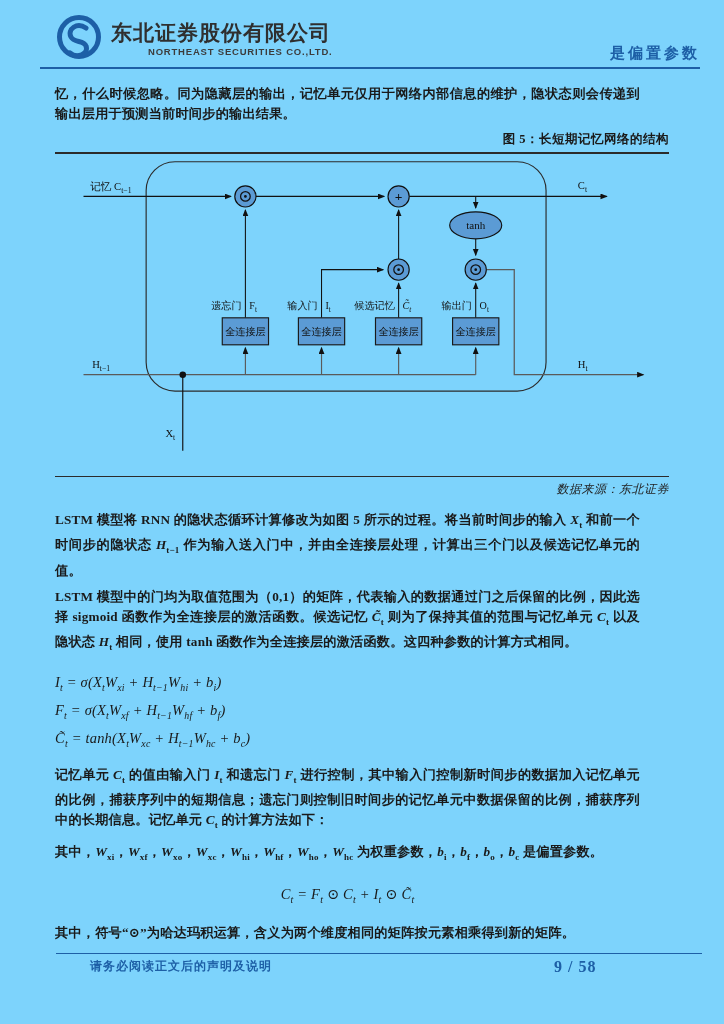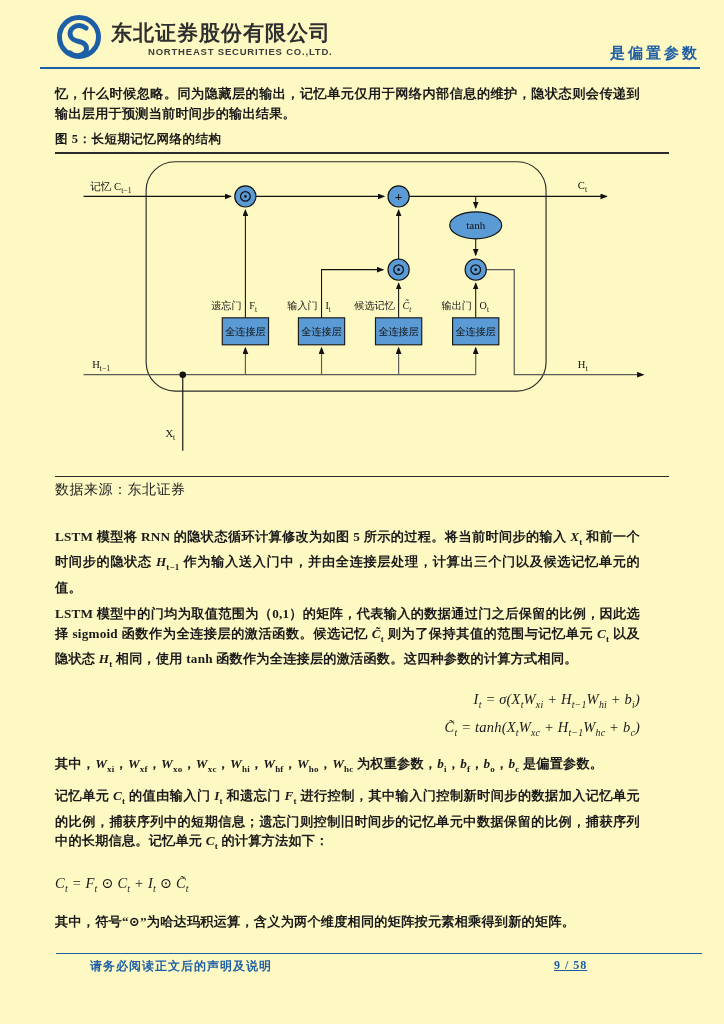--- a/index.html
+++ b/index.html
@@ -1,50 +1,50 @@
 <!DOCTYPE html>
 <html><head>
 <meta charset="utf-8">
 <style>
   * { margin:0; padding:0; box-sizing:border-box; }
   html,body { background:#e8e8e8; }
   .page {
     position:relative; width:724px; height:1024px; margin:0 auto;
-    background:#fef9c3; overflow:hidden;
+    background:#7dd3fc; overflow:hidden;
     font-family:"Liberation Serif","DejaVu Serif",serif; color:#1a1a1a;
   }
   
   .header { position:absolute; left:40px; right:24px; top:14px; }
   .header-row { display:flex; justify-content:space-between; align-items:flex-end; padding:0 0 3px 16px; }
   .brand { display:flex; align-items:center; gap:9px; }
   .brand-text .cn { font-family:"Liberation Sans","DejaVu Sans",sans-serif; font-weight:bold; font-size:21px; letter-spacing:1px; color:#2f2f2f; line-height:1.1; }
   .brand-text .en { font-family:"Liberation Sans","DejaVu Sans",sans-serif; font-weight:bold; font-size:9.5px; letter-spacing:0.8px; color:#3c3c3c; margin-top:2px;padding-left:37px; }
   .section-title { color:#1d5fa6; font-weight:bold; font-size:15px; letter-spacing:3px; padding-bottom:1px; }
   .header-rule { height:2px; background:#1d5fa6; }
   
   .content { position:absolute; left:55px; top:84px; width:585px; }
   .para { font-size:13.2px; line-height:19.6px; text-align:justify; letter-spacing:0.2px;font-weight:bold; }
   .para + .para { margin-top:7px; }
   .para i { font-style:italic; }
   sub { font-size:0.68em; }
   
-  .figure { margin-top:5px; width:614px; }
+  .figure { margin-top:5px; width:614px;text-align:right; }
   .figure-title { font-size:12.5px; font-weight:bold; letter-spacing:0.5px; padding:3px 0 4px 0; border-bottom:2px solid #2b2b2b; }
   .figure-canvas { width:614px; }
-  .figure-source { border-top:1.5px solid #2b2b2b; font-size:14px; padding-top:4px; color:#222; letter-spacing:0.5px; }
-  .after-figure { margin-top:28px; }
+  .figure-source { border-top:1.5px solid #2b2b2b; font-size:12px; font-style:italic; padding-top:4px; color:#222; letter-spacing:0.5px; }
+  .after-figure { margin-top:12px; }
   
-  .eq-block { margin:14px 0 10px 0; text-align:right; }
+  .eq-block { margin:14px 0 10px 0; text-align:left; }
   .eq { font-style:italic; font-size:14.5px; line-height:23px; letter-spacing:0.2px; }
-  .eq-single { margin:16px 0 12px 0; }
+  .eq-single { margin:16px 0 12px 0; text-align:center; }
   
   .footer { position:absolute; left:56px; right:22px; top:953px; border-top:1.5px solid #1d5fa6; padding-top:4px; }
   .footer-inner { position:relative; height:18px; }
   .disclaimer { position:absolute; left:34px; top:0; color:#1d5fa6; font-weight:bold; font-size:12px; letter-spacing:1px; }
-  .page-num { position:absolute; left:498px; top:0; color:#1d5fa6; font-weight:bold; font-size:12px; letter-spacing:1px;text-decoration:underline; }
+  .page-num { position:absolute; left:498px; top:0; color:#1d5fa6; font-weight:bold; font-size:16px; letter-spacing:1px; }
   
   svg text { font-family:"Liberation Serif","DejaVu Serif",serif; fill:#111; }
 </style>
 </head>
 <body>
 
 <div class="page">
 
   <div class="header">
     <div class="header-row">
@@ -165,25 +165,26 @@
       </div>
 
       <div class="figure-source">数据来源：东北证券</div>
     </div>
 
     <div class="para after-figure">LSTM 模型将 RNN 的隐状态循环计算修改为如图 5 所示的过程。将当前时间步的输入 <i>X</i><sub>t</sub> 和前一个时间步的隐状态 <i>H</i><sub>t−1</sub> 作为输入送入门中，并由全连接层处理，计算出三个门以及候选记忆单元的值。</div>
     <div class="para">LSTM 模型中的门均为取值范围为（0,1）的矩阵，代表输入的数据通过门之后保留的比例，因此选择 sigmoid 函数作为全连接层的激活函数。候选记忆 <i>C̃</i><sub>t</sub> 则为了保持其值的范围与记忆单元 <i>C</i><sub>t</sub> 以及隐状态 <i>H</i><sub>t</sub> 相同，使用 tanh 函数作为全连接层的激活函数。这四种参数的计算方式相同。</div>
 
     <div class="eq-block">
       <div class="eq"><i>I</i><sub>t</sub> = σ(<i>X</i><sub>t</sub><i>W</i><sub>xi</sub> + <i>H</i><sub>t−1</sub><i>W</i><sub>hi</sub> + <i>b</i><sub>i</sub>)</div>
+      <div class="eq"><i>F</i><sub>t</sub> = σ(<i>X</i><sub>t</sub><i>W</i><sub>xf</sub> + <i>H</i><sub>t−1</sub><i>W</i><sub>hf</sub> + <i>b</i><sub>f</sub>)</div>
       <div class="eq"><i>C̃</i><sub>t</sub> = tanh(<i>X</i><sub>t</sub><i>W</i><sub>xc</sub> + <i>H</i><sub>t−1</sub><i>W</i><sub>hc</sub> + <i>b</i><sub>c</sub>)</div>
     </div>
 
+    <div class="para">记忆单元 <i>C</i><sub>t</sub> 的值由输入门 <i>I</i><sub>t</sub> 和遗忘门 <i>F</i><sub>t</sub> 进行控制，其中输入门控制新时间步的数据加入记忆单元的比例，捕获序列中的短期信息；遗忘门则控制旧时间步的记忆单元中数据保留的比例，捕获序列中的长期信息。记忆单元 <i>C</i><sub>t</sub> 的计算方法如下：</div>
     <div class="para">其中，<i>W</i><sub>xi</sub>，<i>W</i><sub>xf</sub>，<i>W</i><sub>xo</sub>，<i>W</i><sub>xc</sub>，<i>W</i><sub>hi</sub>，<i>W</i><sub>hf</sub>，<i>W</i><sub>ho</sub>，<i>W</i><sub>hc</sub> 为权重参数，<i>b</i><sub>i</sub>，<i>b</i><sub>f</sub>，<i>b</i><sub>o</sub>，<i>b</i><sub>c</sub> 是偏置参数。</div>
-    <div class="para">记忆单元 <i>C</i><sub>t</sub> 的值由输入门 <i>I</i><sub>t</sub> 和遗忘门 <i>F</i><sub>t</sub> 进行控制，其中输入门控制新时间步的数据加入记忆单元的比例，捕获序列中的短期信息；遗忘门则控制旧时间步的记忆单元中数据保留的比例，捕获序列中的长期信息。记忆单元 <i>C</i><sub>t</sub> 的计算方法如下：</div>
 
     <div class="eq-single">
       <div class="eq"><i>C</i><sub>t</sub> = <i>F</i><sub>t</sub> ⊙ <i>C</i><sub>t</sub> + <i>I</i><sub>t</sub> ⊙ <i>C̃</i><sub>t</sub></div>
     </div>
 
     <div class="para">其中，符号“⊙”为哈达玛积运算，含义为两个维度相同的矩阵按元素相乘得到新的矩阵。</div>
   </div>
 
   <div class="footer">
     <div class="footer-inner">

